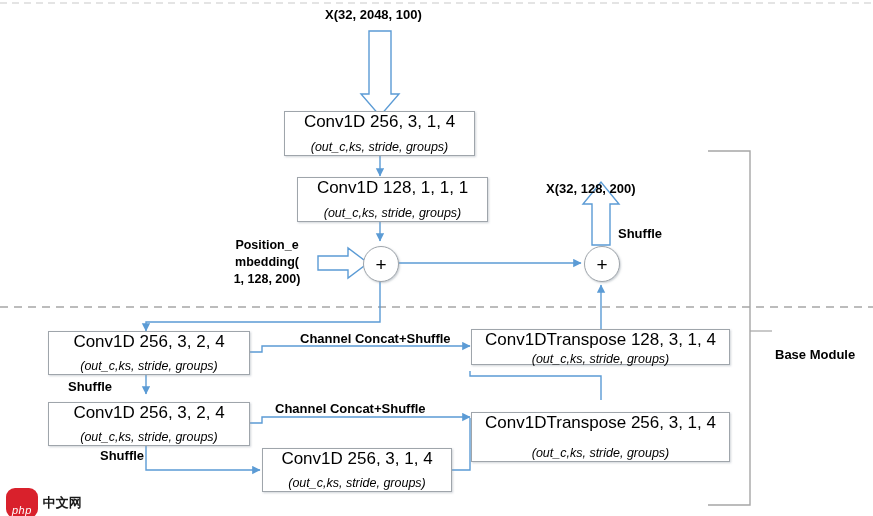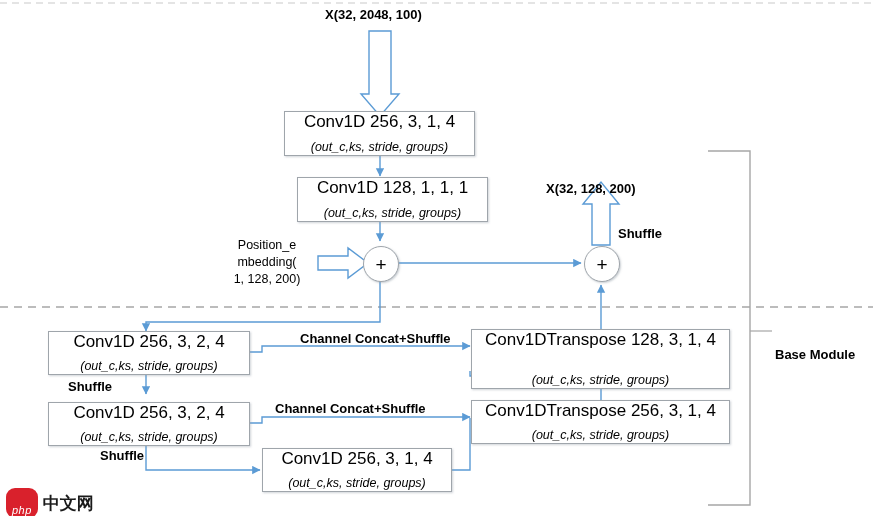--- a/index.html
+++ b/index.html
@@ -43,21 +43,21 @@
   .lbl.multi{white-space:normal;text-align:center;}
   .lbl.big{font-size:13px;font-weight:bold;}
 
   
   .wm{position:absolute;display:flex;align-items:center;gap:5px;}
   .wm .php{
     background:#d9212c;color:#fff;border-radius:9px;
     font-size:11px;font-weight:normal;font-style:italic;
     padding:16px 6px 2px 6px;letter-spacing:.5px;
   }
-  .wm .cn{font-size:17px;font-weight:bold;color:#1a1a1a;letter-spacing:0px;}
+  .wm .cn{font-size:13px;font-weight:bold;color:#1a1a1a;letter-spacing:0px;}
 </style>
 </head>
 <body>
 
 <div id="canvas">
 
   <svg id="wires" viewBox="0 0 873 516" xmlns="http://www.w3.org/2000/svg">
     <defs>
       <marker id="ah" markerWidth="7" markerHeight="7" refX="5.6" refY="3" orient="auto">
         <path d="M0,0 L6,3 L0,6 z" fill="#5b9bd5"></path>
@@ -118,44 +118,44 @@
   <div class="box" style="left:48px;top:402px;width:202px;height:44px;">
     <div class="title">Conv1D 256, 3, 2, 4</div>
     <div class="sub">(out_c,ks, stride, groups)</div>
   </div>
 
   <div class="box" style="left:262px;top:448px;width:190px;height:44px;">
     <div class="title">Conv1D 256, 3, 1, 4</div>
     <div class="sub">(out_c,ks, stride, groups)</div>
   </div>
 
-  <div class="box" style="left:471px;top:329px;width:259px;height:60px;">
+  <div class="box" style="left:471px;top:329px;width:259px;height:36px;">
     <div class="title">Conv1DTranspose 128, 3, 1, 4</div>
     <div class="sub">(out_c,ks, stride, groups)</div>
   </div>
 
-  <div class="box" style="left:471px;top:400px;width:259px;height:44px;">
+  <div class="box" style="left:471px;top:412px;width:259px;height:50px;">
     <div class="title">Conv1DTranspose 256, 3, 1, 4</div>
     <div class="sub">(out_c,ks, stride, groups)</div>
   </div>
 
   <div class="plus" style="left:363px;top:246px;">
     <span>+</span>
   </div>
   <div class="plus" style="left:584px;top:246px;">
     <span>+</span>
   </div>
 
   <div class="lbl big" style="left:325px;top:6px;">X(32, 2048, 100)</div>
 
   <div class="lbl big" style="left:546px;top:180px;">X(32, 128, 200)</div>
 
   <div class="lbl big" style="left:618px;top:225px;">Shuffle</div>
 
-  <div class="lbl multi" style="left:222px;top:237px;width:90px;">
+  <div class="lbl multi" style="left:222px;top:237px;width:90px;font-weight:bold;">
     <span>Position_e</span><br>
     <span>mbedding(</span><br>
     <span>1, 128, 200)</span>
   </div>
 
   <div class="lbl big" style="left:300px;top:330px;">Channel Concat+Shuffle</div>
 
   <div class="lbl big" style="left:275px;top:400px;">Channel Concat+Shuffle</div>
 
   <div class="lbl big" style="left:68px;top:378px;">Shuffle</div>

